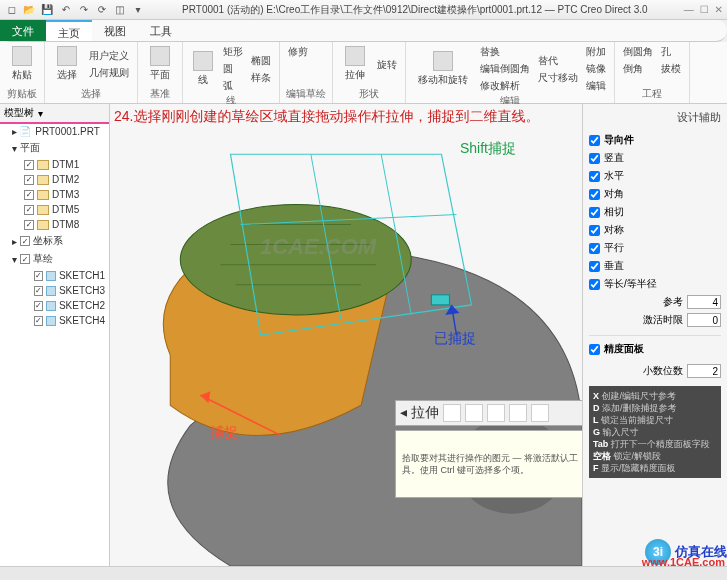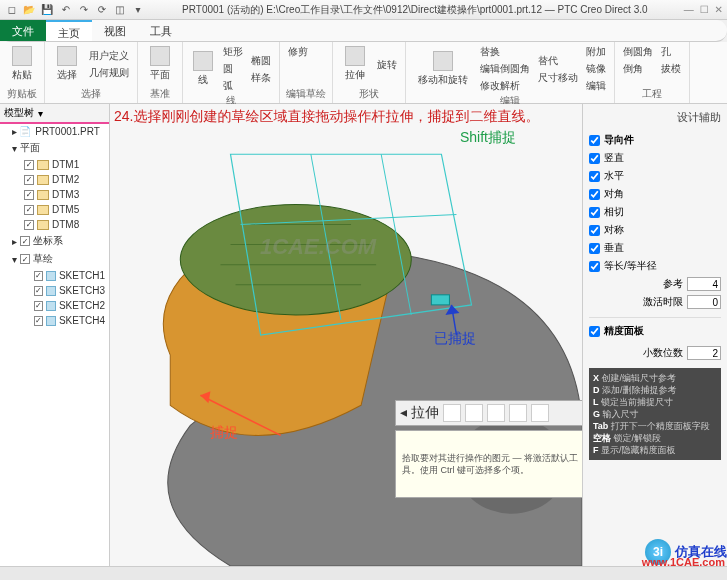--- a/index.html
+++ b/index.html
@@ -259,21 +259,21 @@
       <line x1="270" y1="50" x2="300" y2="210" stroke="#3cc9c9"></line>
       <line x1="130" y1="120" x2="345" y2="110" stroke="#3cc9c9"></line>
 
       <rect x="320" y="190" width="18" height="10" fill="#3cc9c9" stroke="#0a8a8a"></rect>
       <line x1="170" y1="330" x2="90" y2="290" stroke="#ff5030" stroke-width="1.5"></line>
       <polygon points="90,290 98,298 100,286" fill="#ff5030"></polygon>
       <line x1="345" y1="230" x2="340" y2="200" stroke="#2040cc" stroke-width="1.5"></line>
       <polygon points="340,200 334,210 348,208" fill="#2040cc"></polygon>
     </svg>
     <div class="annot" style="left:4px; top:4px; color:#cc1e1e; font-size:14px; width:460px;">24.选择刚刚创建的草绘区域直接拖动操作杆拉伸，捕捉到二维直线。</div>
-    <div class="annot" style="left:350px; top:25px; color:#1e9e4a;">Shift捕捉</div>
+    <div class="annot" style="left:350px; top:36px; color:#1e9e4a;">Shift捕捉</div>
     <div class="annot" style="left:324px; top:226px; color:#2040cc;">已捕捉</div>
     <div class="annot" style="left:100px; top:320px; color:#ff5030;">捕捉</div>
     <div class="watermark" style="left:150px; top:130px;">1CAE.COM</div>
   </div>
 </div>
 
 <div class="popup-tool">
   <span class="plbl">◂ <span>拉伸</span></span>
   <div class="pi"></div>
   <div class="pi"></div>
@@ -301,20 +301,24 @@
       <input type="checkbox" checked="" style="">
       <span>对角</span>
     </div>
   <div class="rp-check">
       <input type="checkbox" checked="" style="">
       <span>相切</span>
     </div>
   <div class="rp-check">
       <input type="checkbox" checked="" style="">
       <span>对称</span>
+    </div>
+  <div class="rp-check">
+      <input type="checkbox" checked="" style="">
+      <span>平行</span>
     </div>
   <div class="rp-check">
       <input type="checkbox" checked="" style="">
       <span>垂直</span>
     </div>
   <div class="rp-check">
       <input type="checkbox" checked="" style="">
       <span>等长/等半径</span>
     </div>
   <div class="rp-field">

